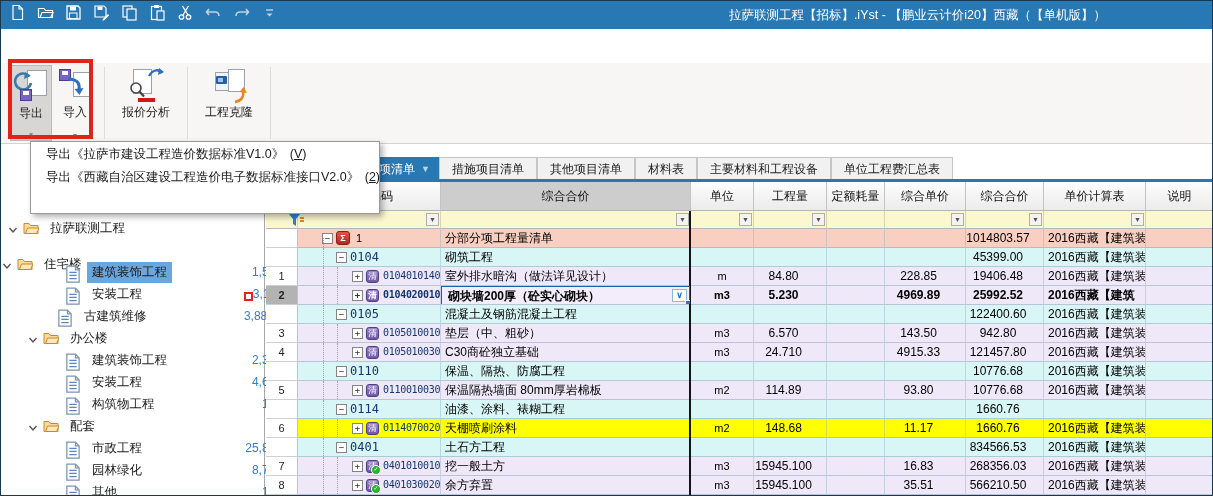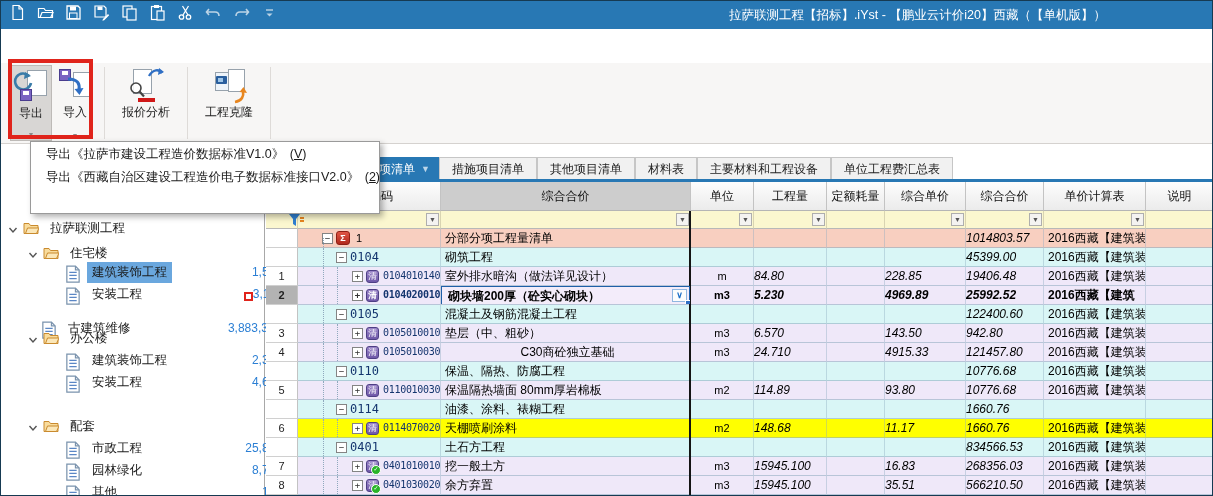--- a/index.html
+++ b/index.html
@@ -75,21 +75,21 @@
   .grow{display:flex;height:19px;}
   .cell{height:19px;line-height:18px;box-sizing:border-box;border-right:1px solid rgba(140,170,190,.40);
         border-bottom:1px solid rgba(140,170,190,.55);overflow:hidden;white-space:nowrap;font-size:12px;color:#000;position:relative;cursor:default;}
   .gut{background:#fff;border-right:1px solid #c3c3c3;border-bottom:1px solid #d0d0d0;text-align:center;font-size:11px;color:#222;}
   .gut.cur{background:#b3b3b3;font-weight:bold;}
   .bg-group{background:#f8cfc0;}
   .bg-section{background:#d9f6f6;}
   .bg-item{background:#efe8f9;}
   .bg-hl{background:#ffff00;}
   .bold .cell{font-weight:bold;}
-  .ar{text-align:left;padding-right:13px;font-style:italic;}
+  .ar{text-align:center;padding-right:13px;}
   .ac{text-align:center;font-size:11px;}
   .al{padding-left:4px;}
   .codecell{display:flex;align-items:center;}
   .exp{width:11px;height:11px;flex:0 0 11px;background:#fff;border:1px solid #848484;box-sizing:border-box;
        font-family:"DejaVu Sans Mono",monospace;font-size:9px;line-height:8px;text-align:center;color:#333;cursor:pointer;}
   .sigma{width:14px;height:14px;flex:0 0 14px;margin-left:3px;border-radius:3px;background:linear-gradient(#e05545,#b02a1d);
          border:1px solid #8f1f15;box-sizing:border-box;color:#fff;font-size:9px;font-weight:bold;text-align:center;line-height:12px;}
   .qing{position:relative;width:13px;height:13px;flex:0 0 13px;margin-left:3px;border-radius:3px;
         background:linear-gradient(#9b86c8,#6f58a8);border:1px solid #4e3f85;box-sizing:border-box;
         color:#fff;font-size:8.5px;text-align:center;line-height:11px;}
@@ -249,21 +249,21 @@
       <div class="titem" style="top: 73px; padding-left: 6px;">
         <span class="chev"><svg viewBox="0 0 12 12">
             <path d="M2.5 4l3.5 4 3.5-4" fill="none" stroke="#555" stroke-width="1.4"></path>
           </svg></span>
         <span class="ticon"><svg viewBox="0 0 16 14">
             <path d="M1 2.5h5l1.5 2H15v8H1z" fill="#f9dc9c" stroke="#c98a2e"></path>
             <path d="M2.5 12.5l2-5.5H16l-2.5 5.5z" fill="#fbe7b8" stroke="#c98a2e"></path>
           </svg></span>
         <span class="tlabel">拉萨联测工程</span>
       </div>
-      <div class="titem" style="top: 98px; padding-left: 26px;">
+      <div class="titem" style="top: 109px; ">
         <span class="chev"><svg viewBox="0 0 12 12">
             <path d="M2.5 4l3.5 4 3.5-4" fill="none" stroke="#555" stroke-width="1.4"></path>
           </svg></span>
         <span class="ticon"><svg viewBox="0 0 16 14">
             <path d="M1 2.5h5l1.5 2H15v8H1z" fill="#f9dc9c" stroke="#c98a2e"></path>
             <path d="M2.5 12.5l2-5.5H16l-2.5 5.5z" fill="#fbe7b8" stroke="#c98a2e"></path>
           </svg></span>
         <span class="tlabel">住宅楼</span>
       </div>
       <div class="titem" style="top: 117px; padding-left: 64px;">
@@ -277,21 +277,21 @@
       </div>
       <div class="titem" style="top: 139px; padding-left: 64px;">
         <span class="ticon"><svg viewBox="0 0 13 15">
             <path d="M1.5 1h7l3 3v10h-10z" fill="#fff" stroke="#7a93ad"></path>
             <path d="M8.5 1v3h3" fill="none" stroke="#7a93ad"></path>
             <path d="M3.5 6h6M3.5 8.5h6M3.5 11h6" stroke="#5b87c5" stroke-width="1"></path>
           </svg></span>
         <span class="tlabel">安装工程</span>
         <span class="tamount">3,117,801.62</span>
       </div>
-      <div class="titem" style="top: 173px; padding-left: 40px;">
+      <div class="titem" style="top: 161px; padding-left: 56px;">
         <span class="ticon"><svg viewBox="0 0 13 15">
             <path d="M1.5 1h7l3 3v10h-10z" fill="#fff" stroke="#7a93ad"></path>
             <path d="M8.5 1v3h3" fill="none" stroke="#7a93ad"></path>
             <path d="M3.5 6h6M3.5 8.5h6M3.5 11h6" stroke="#5b87c5" stroke-width="1"></path>
           </svg></span>
         <span class="tlabel">古建筑维修</span>
         <span class="tamount">3,883,328.14</span>
       </div>
       <div class="titem" style="top: 183px; padding-left: 26px;">
         <span class="chev"><svg viewBox="0 0 12 12">
@@ -313,20 +313,29 @@
         <span class="tamount">2,392,589.73</span>
       </div>
       <div class="titem" style="top: 227px; padding-left: 64px;">
         <span class="ticon"><svg viewBox="0 0 13 15">
             <path d="M1.5 1h7l3 3v10h-10z" fill="#fff" stroke="#7a93ad"></path>
             <path d="M8.5 1v3h3" fill="none" stroke="#7a93ad"></path>
             <path d="M3.5 6h6M3.5 8.5h6M3.5 11h6" stroke="#5b87c5" stroke-width="1"></path>
           </svg></span>
         <span class="tlabel">安装工程</span>
         <span class="tamount">4,672,710.38</span>
+      </div>
+      <div class="titem" style="top: 249px; padding-left: 64px;">
+        <span class="ticon"><svg viewBox="0 0 13 15">
+            <path d="M1.5 1h7l3 3v10h-10z" fill="#fff" stroke="#7a93ad"></path>
+            <path d="M8.5 1v3h3" fill="none" stroke="#7a93ad"></path>
+            <path d="M3.5 6h6M3.5 8.5h6M3.5 11h6" stroke="#5b87c5" stroke-width="1"></path>
+          </svg></span>
+        <span class="tlabel">构筑物工程</span>
+        <span class="tamount">176,594.80</span>
       </div>
       <div class="titem" style="top: 271px; padding-left: 26px;">
         <span class="chev"><svg viewBox="0 0 12 12">
             <path d="M2.5 4l3.5 4 3.5-4" fill="none" stroke="#555" stroke-width="1.4"></path>
           </svg></span>
         <span class="ticon"><svg viewBox="0 0 16 14">
             <path d="M1 2.5h5l1.5 2H15v8H1z" fill="#f9dc9c" stroke="#c98a2e"></path>
             <path d="M2.5 12.5l2-5.5H16l-2.5 5.5z" fill="#fbe7b8" stroke="#c98a2e"></path>
           </svg></span>
         <span class="tlabel">配套</span>
@@ -529,21 +538,21 @@
         </div>
         <div class="grow">
           <div class="cell gut" style="width: 32px;">4</div>
           <div class="cell bg-item al codecell" style="width: 143px;">
             <i class="rail" style="left: 25px;"></i>
             <i class="rail" style="left: 39px;"></i>
             <span class="exp" style="margin-left: 50px;">+</span>
             <span class="qing">清</span>
             <span class="codetxt">010501003001</span>
           </div>
-          <div class="cell bg-item al" style="width: 250px; text-align: center;">C30商砼独立基础</div>
+          <div class="cell bg-item al" style="width: 250px;">C30商砼独立基础</div>
           <div class="cell bg-item ac" style="width: 63px;">m3</div>
           <div class="cell bg-item ar" style="width: 73px;">24.710</div>
           <div class="cell bg-item ar" style="width: 58px;"></div>
           <div class="cell bg-item ar" style="width: 81px;">4915.33</div>
           <div class="cell bg-item ar" style="width: 78px;">121457.80</div>
           <div class="cell bg-item al" style="width: 102px;">2016西藏【建筑装</div>
           <div class="cell bg-item al" style="width: 68px;"></div>
         </div>
         <div class="grow">
           <div class="cell gut" style="width: 32px;"></div>

